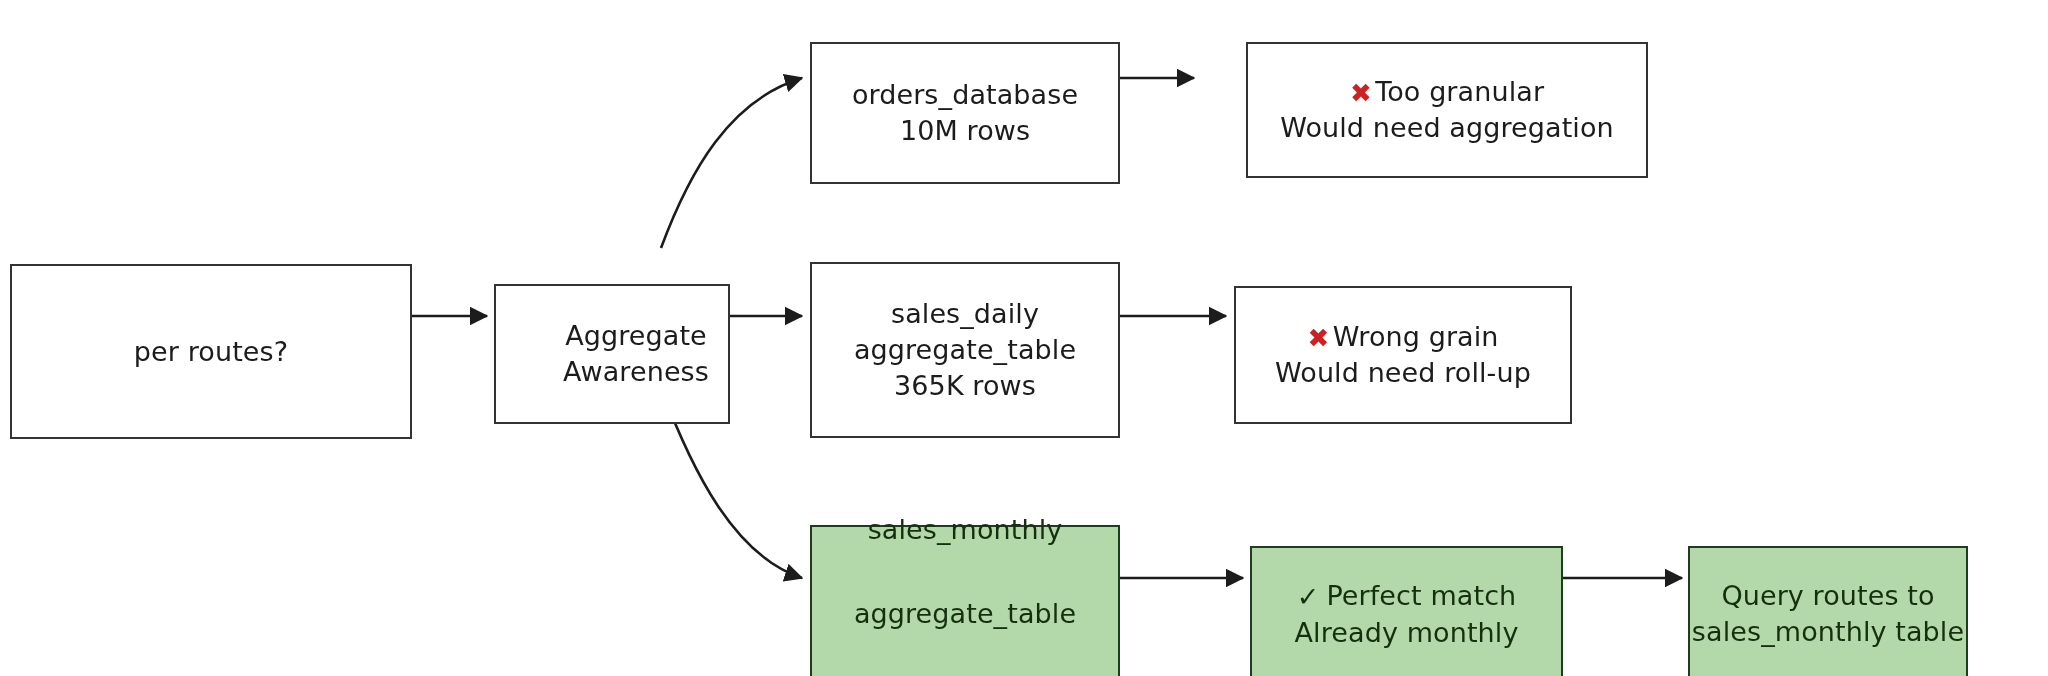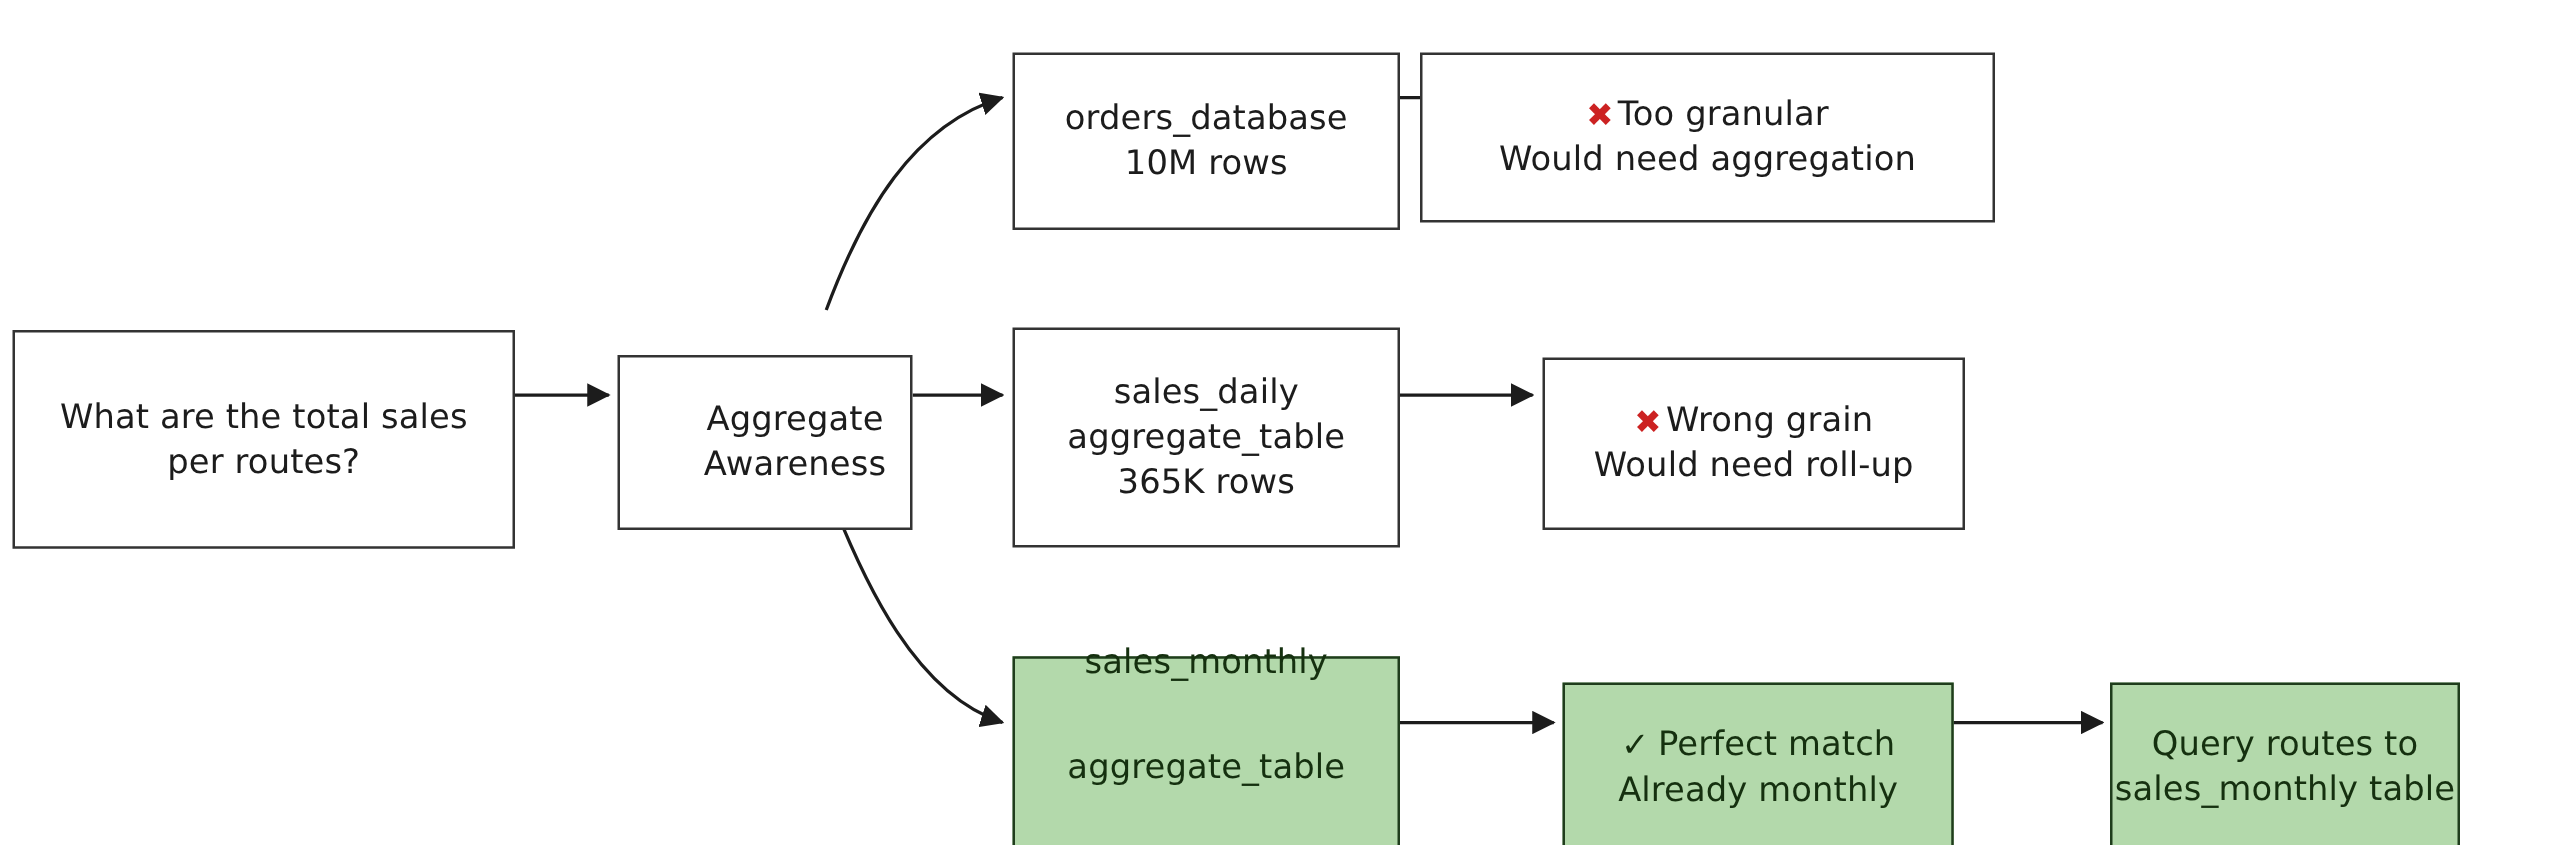--- a/index.html
+++ b/index.html
@@ -94,35 +94,34 @@
     <path d="M 1120 316 L 1226 316" fill="none" stroke="#1c1c1c" stroke-width="2.6" marker-end="url(#arrow)"></path>
 
     <path d="M 661 388 C 692 470, 734 556, 802 578" fill="none" stroke="#1c1c1c" stroke-width="2.6" marker-end="url(#arrow)"></path>
 
     <path d="M 1120 578 L 1243 578" fill="none" stroke="#1c1c1c" stroke-width="2.6" marker-end="url(#arrow)"></path>
 
     <path d="M 1557 578 L 1682 578" fill="none" stroke="#1c1c1c" stroke-width="2.6" marker-end="url(#arrow)"></path>
   </svg>
 
   <div class="node plain" style="left:10px; top:228px; width:402px; height:175px;">
-    <span class="line">What are the total sales</span>
     <span class="line">per routes?</span>
   </div>
 
   <div class="node plain" style="left:494px; top:248px; width:236px; height:140px;padding-left:48px;">
     <span class="line">Aggregate</span>
     <span class="line">Awareness</span>
   </div>
 
   <div class="node plain" style="left:810px; top:6px; width:310px; height:142px;">
     <span class="line">orders_database</span>
     <span class="line">10M rows</span>
   </div>
 
-  <div class="node plain" style="left:1136px; top:6px; width:460px; height:136px;">
+  <div class="node plain" style="left:1246px; top:6px; width:402px; height:136px;">
     <span class="line">
       <span class="mark cross">✖</span><span>Too granular</span>
     </span>
     <span class="line">Would need aggregation</span>
   </div>
 
   <div class="node plain" style="left:810px; top:226px; width:310px; height:176px;">
     <span class="line">sales_daily</span>
     <span class="line">aggregate_table</span>
     <span class="line">365K rows</span>

